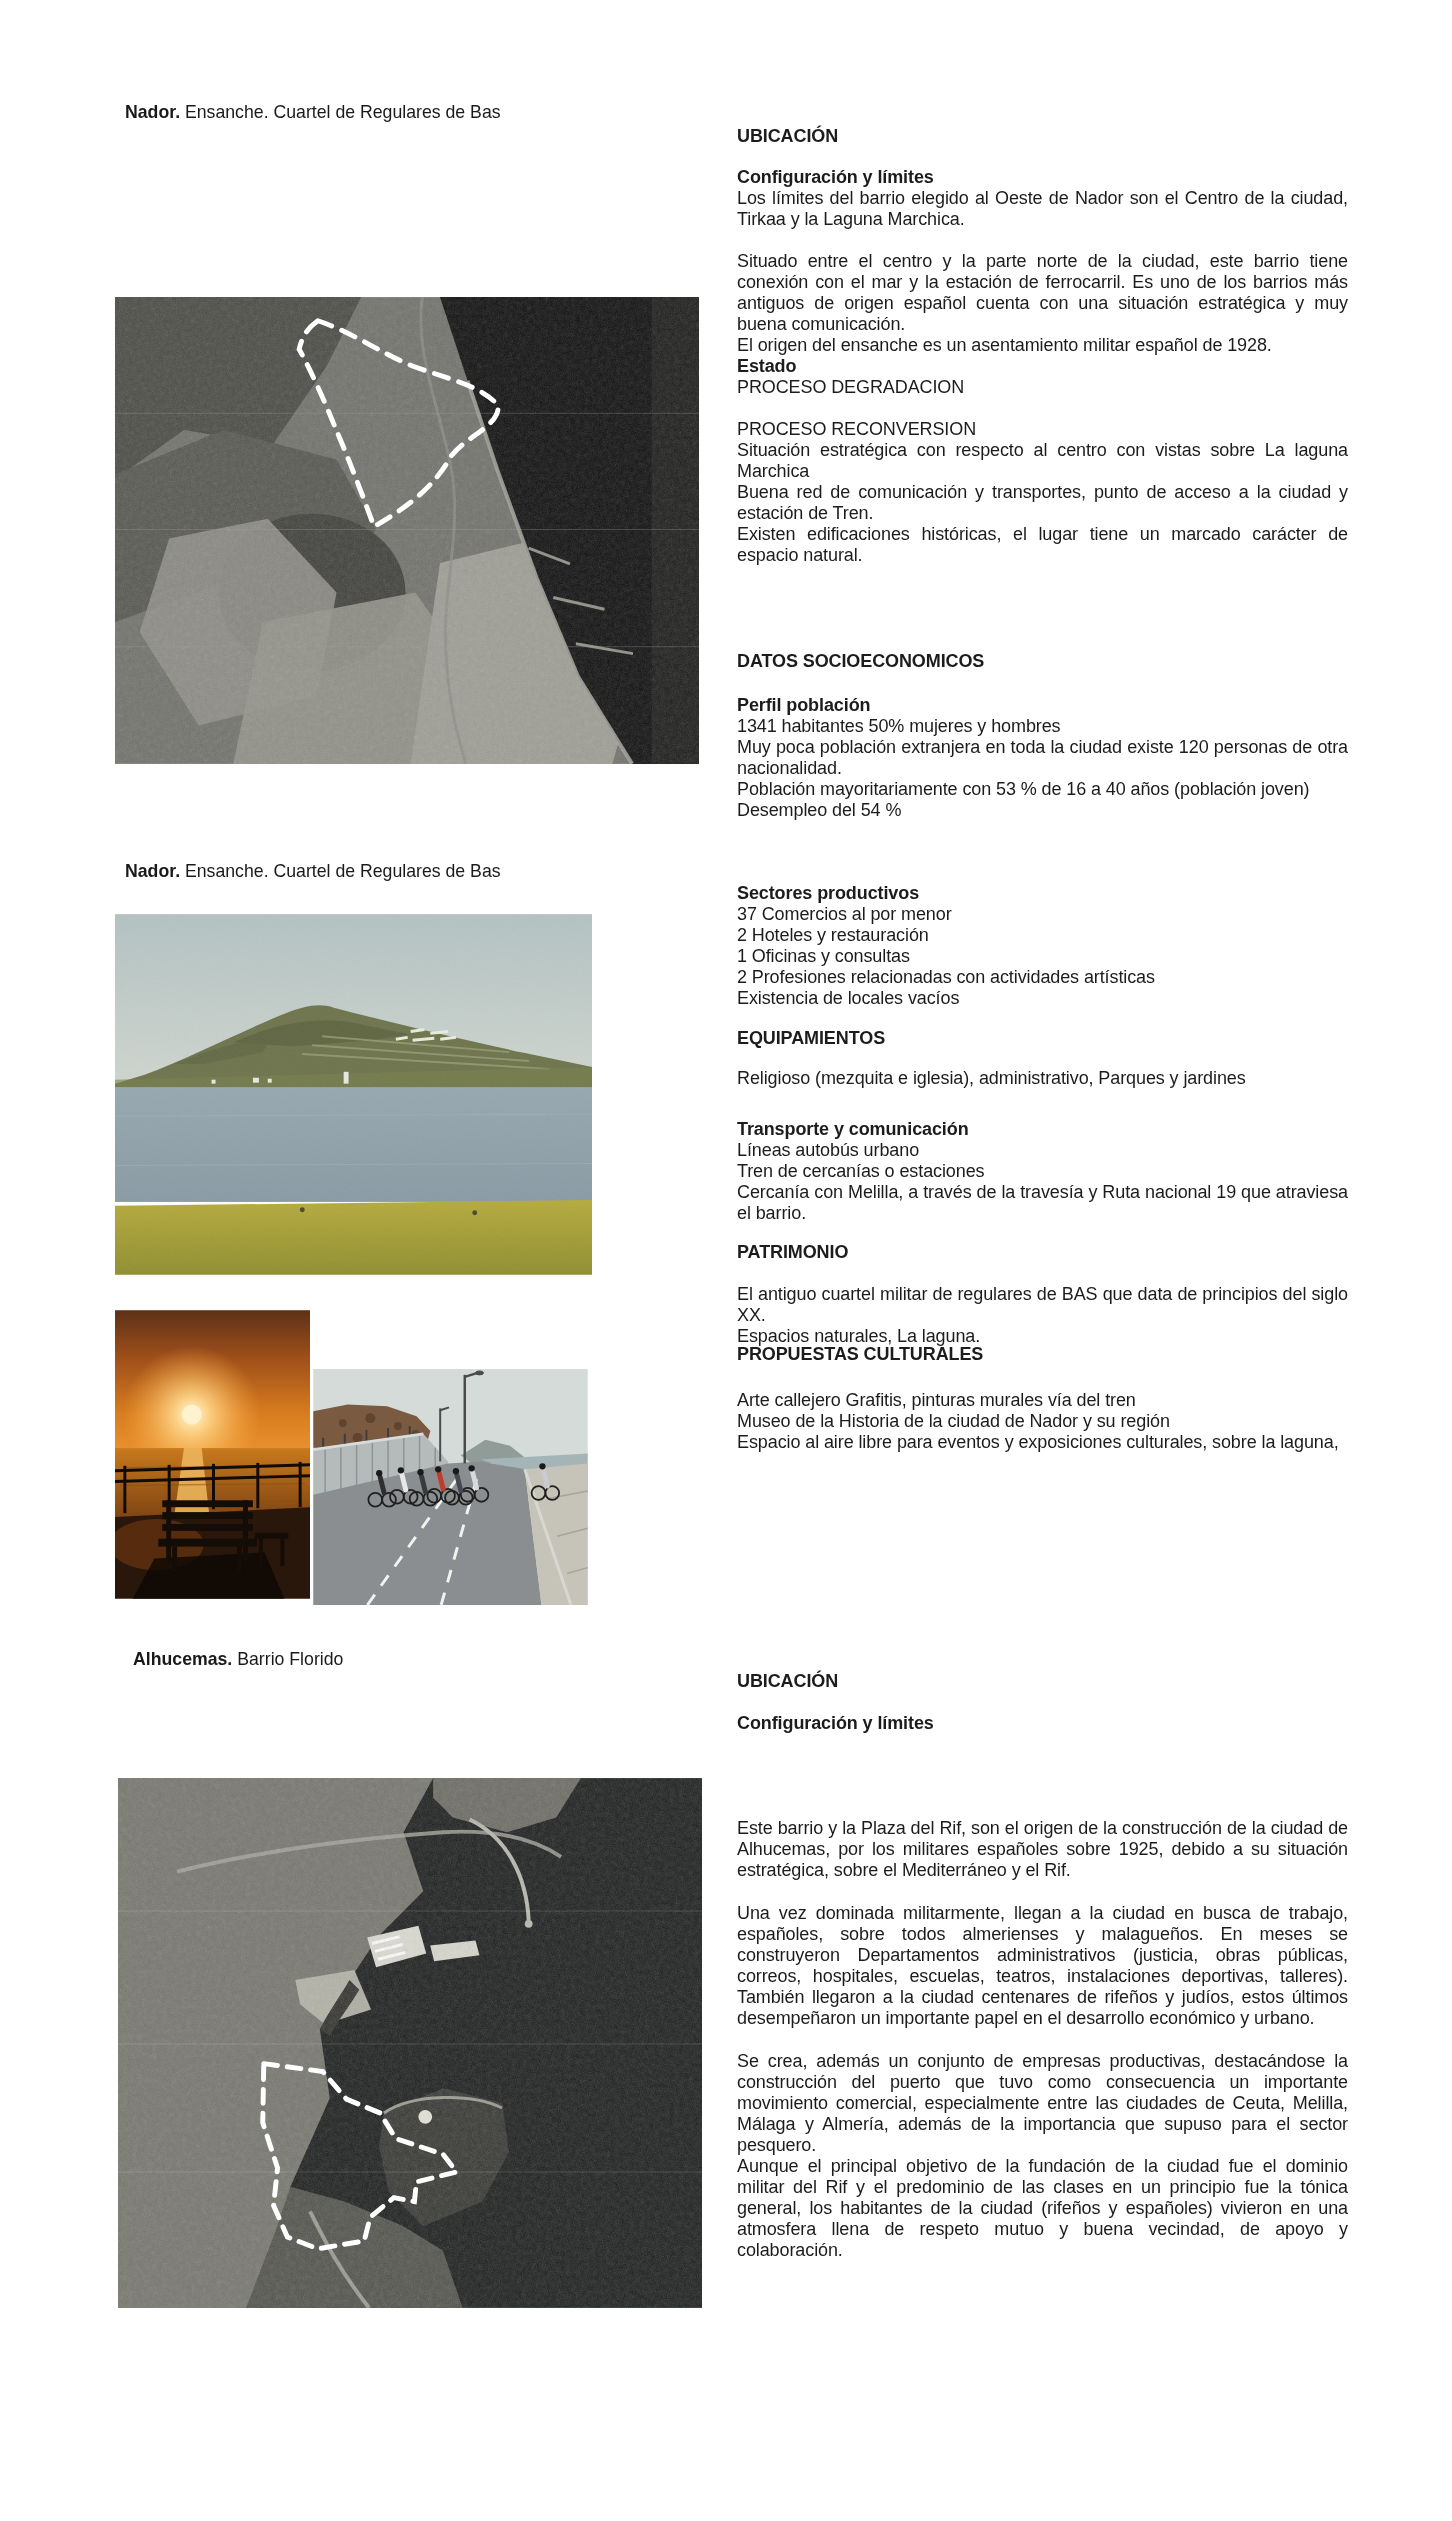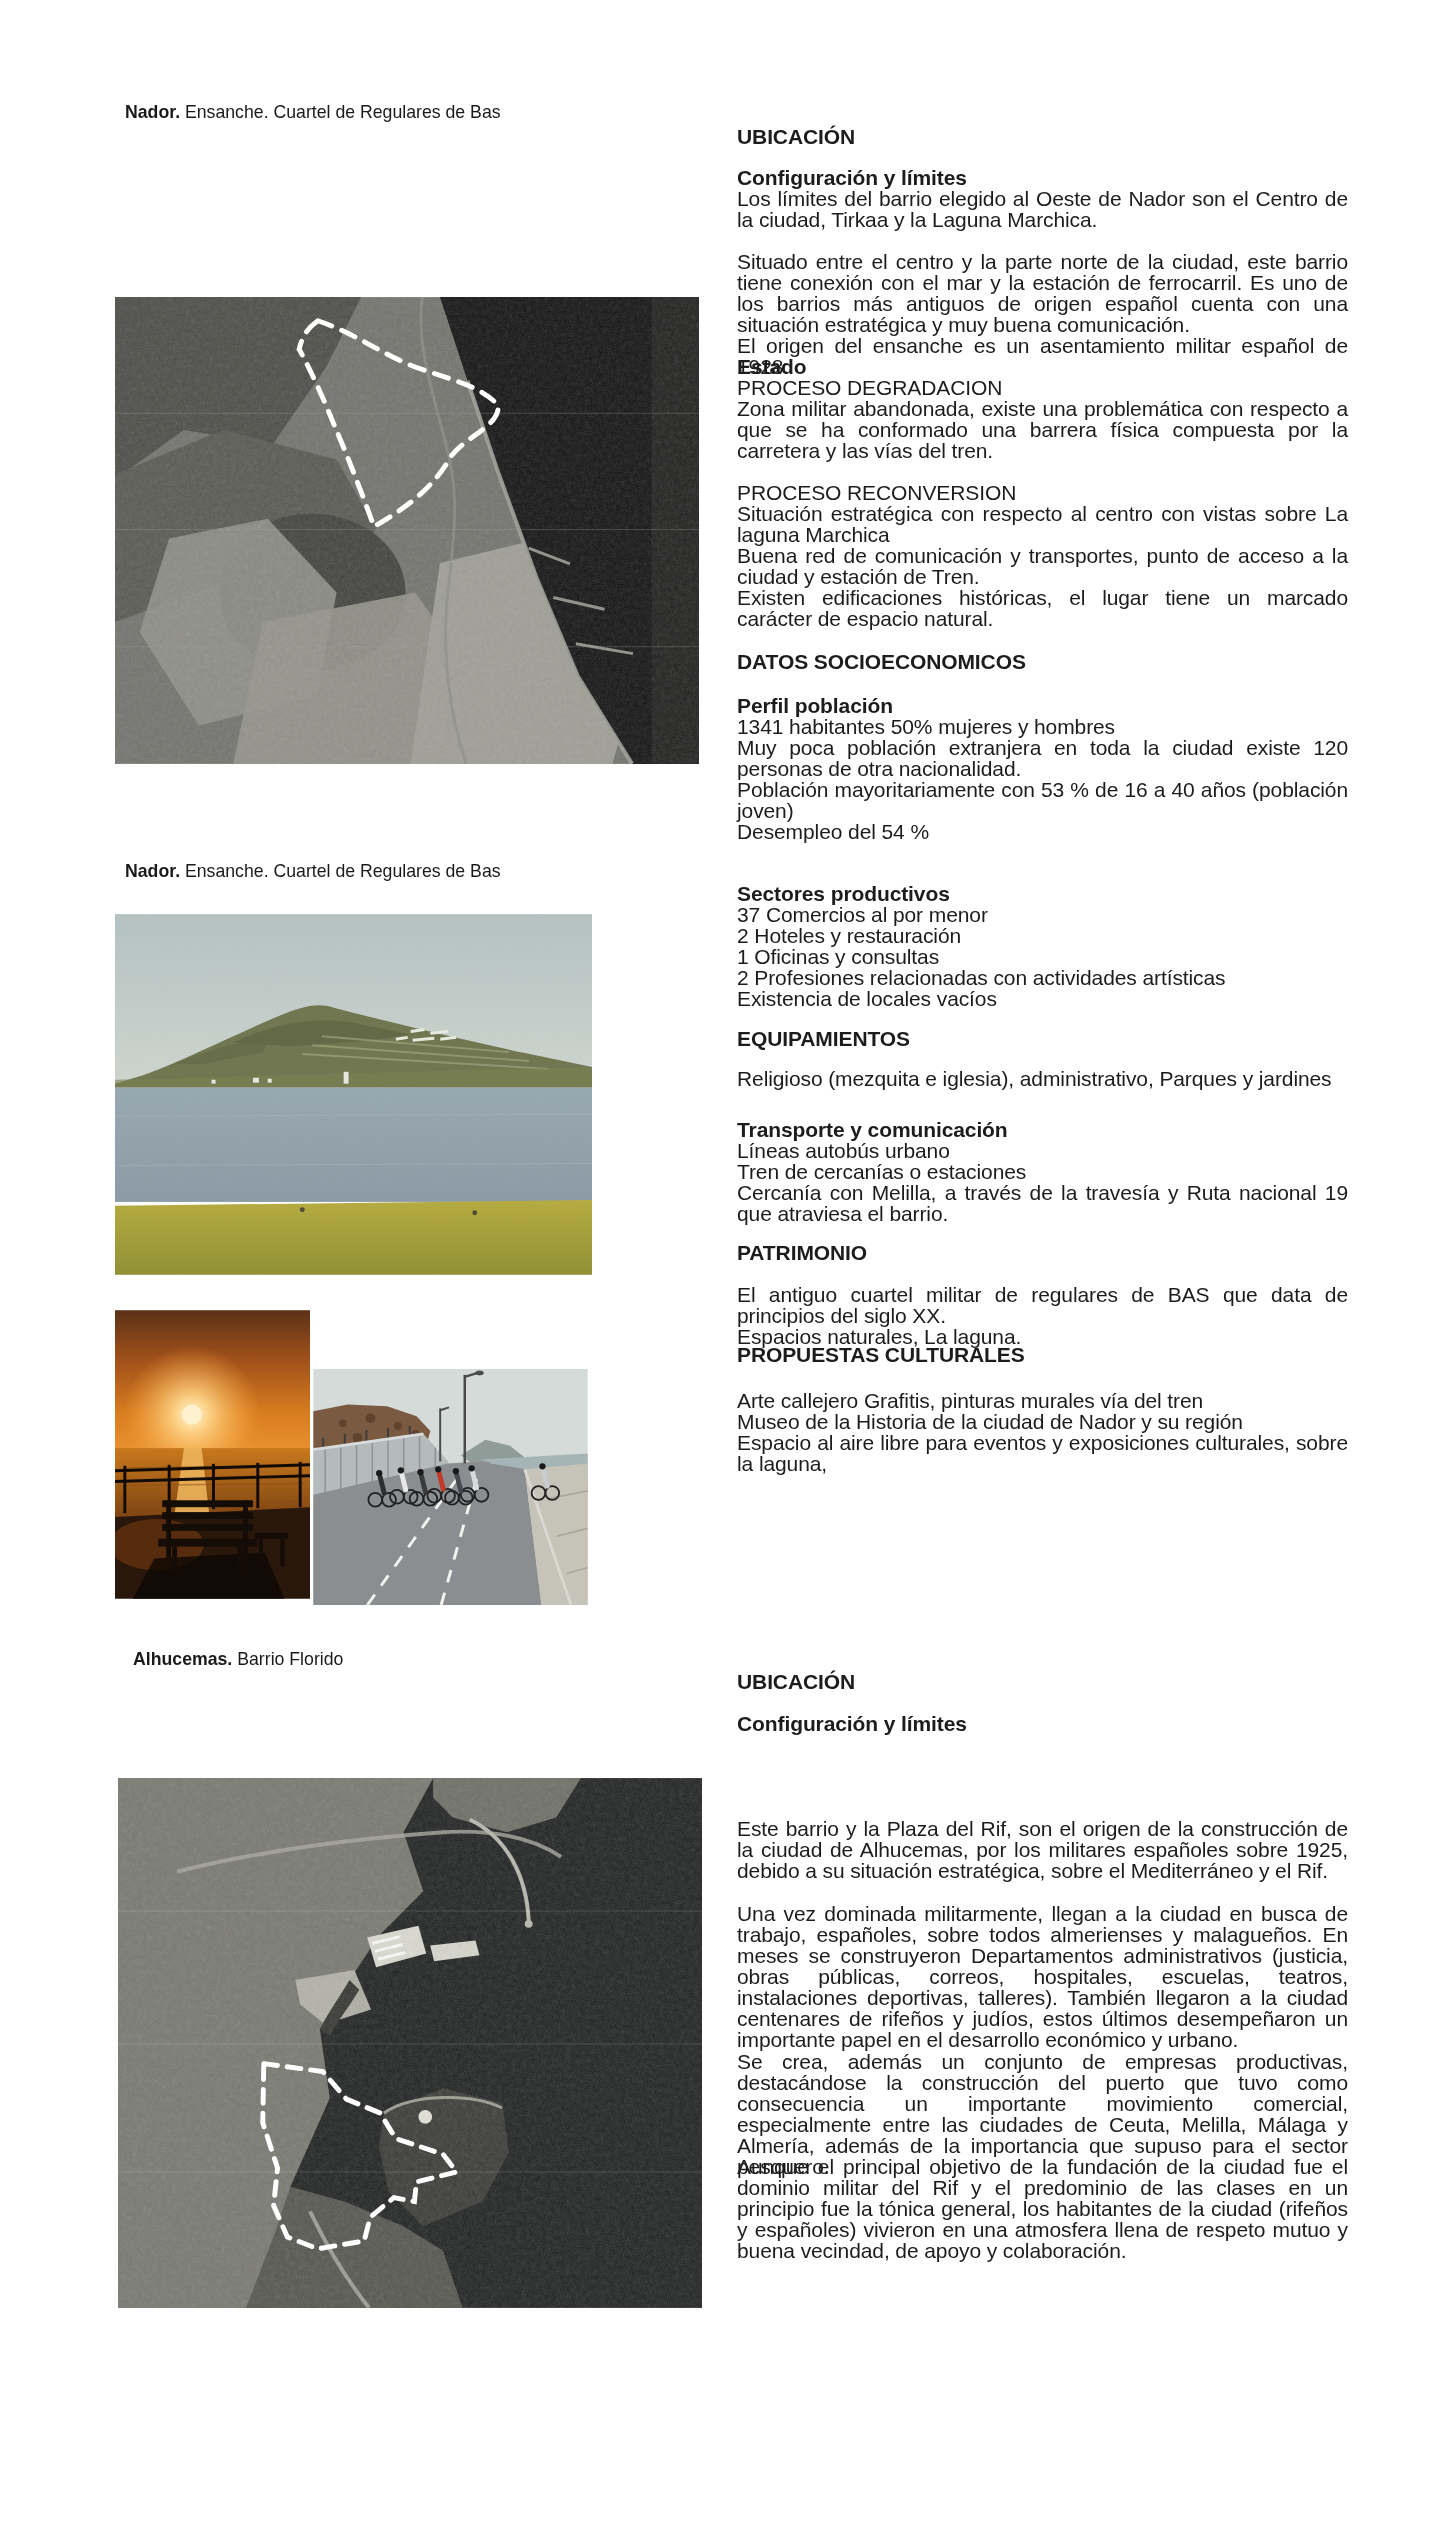--- a/index.html
+++ b/index.html
@@ -5,21 +5,21 @@
   * { margin:0; padding:0; box-sizing:border-box; }
   html,body { background:#ffffff; }
   .page {
     position:relative; width:1453px; height:2522px; background:#ffffff;
     font-family:"Liberation Sans", sans-serif; color:#1c1c1c; overflow:hidden;
   }
   .caption { position:absolute; font-size:17.7px; line-height:21.7px; color:#1a1a1a; }
   .caption .b { font-weight:bold; }
   .rblock {
     position:absolute; left:737px; width:611px;
-    font-size:21px; line-height:21px; letter-spacing:-0.1px;
+    font-size:18px; line-height:21px; letter-spacing:-0.1px;
     text-align:justify; color:#1c1c1c;
   }
   .rblock p { margin:0; }
   .bold { font-weight:bold; }
   .gap { height:21px; }
   .fig { position:absolute; }
   .fig svg { display:block; }
 </style>
 </head>
 <body>
@@ -340,21 +340,20 @@
     <div class="bold">Configuración y límites</div>
     <p>Los límites del barrio elegido al Oeste de Nador son el Centro de la ciudad, Tirkaa y la Laguna Marchica.</p>
     <div class="gap"></div>
     <p>Situado entre el centro y la parte norte de la ciudad, este barrio tiene conexión con el mar y la estación de ferrocarril. Es uno de los barrios más antiguos de origen español cuenta con una situación estratégica y muy buena comunicación.</p>
     <p>El origen del ensanche es un asentamiento militar español de 1928.</p>
   </div>
 
   <div class="rblock" style="top:356px;">
     <div class="bold">Estado</div>
     <div>PROCESO DEGRADACION</div>
-    <p>Zona militar abandonada, existe una problemática con respecto a que se ha conformado una barrera física compuesta por la carretera y las vías del tren.</p>
     <div class="gap"></div>
     <div>PROCESO RECONVERSION</div>
     <p>Situación estratégica con respecto al centro con vistas sobre La laguna Marchica</p>
     <p>Buena red de comunicación y transportes, punto de acceso a la ciudad y estación de Tren.</p>
     <p>Existen edificaciones históricas, el lugar tiene un marcado carácter de espacio natural.</p>
   </div>
 
   <div class="rblock bold" style="top:651px;">DATOS SOCIOECONOMICOS</div>
 
   <div class="rblock" style="top:695px;">

